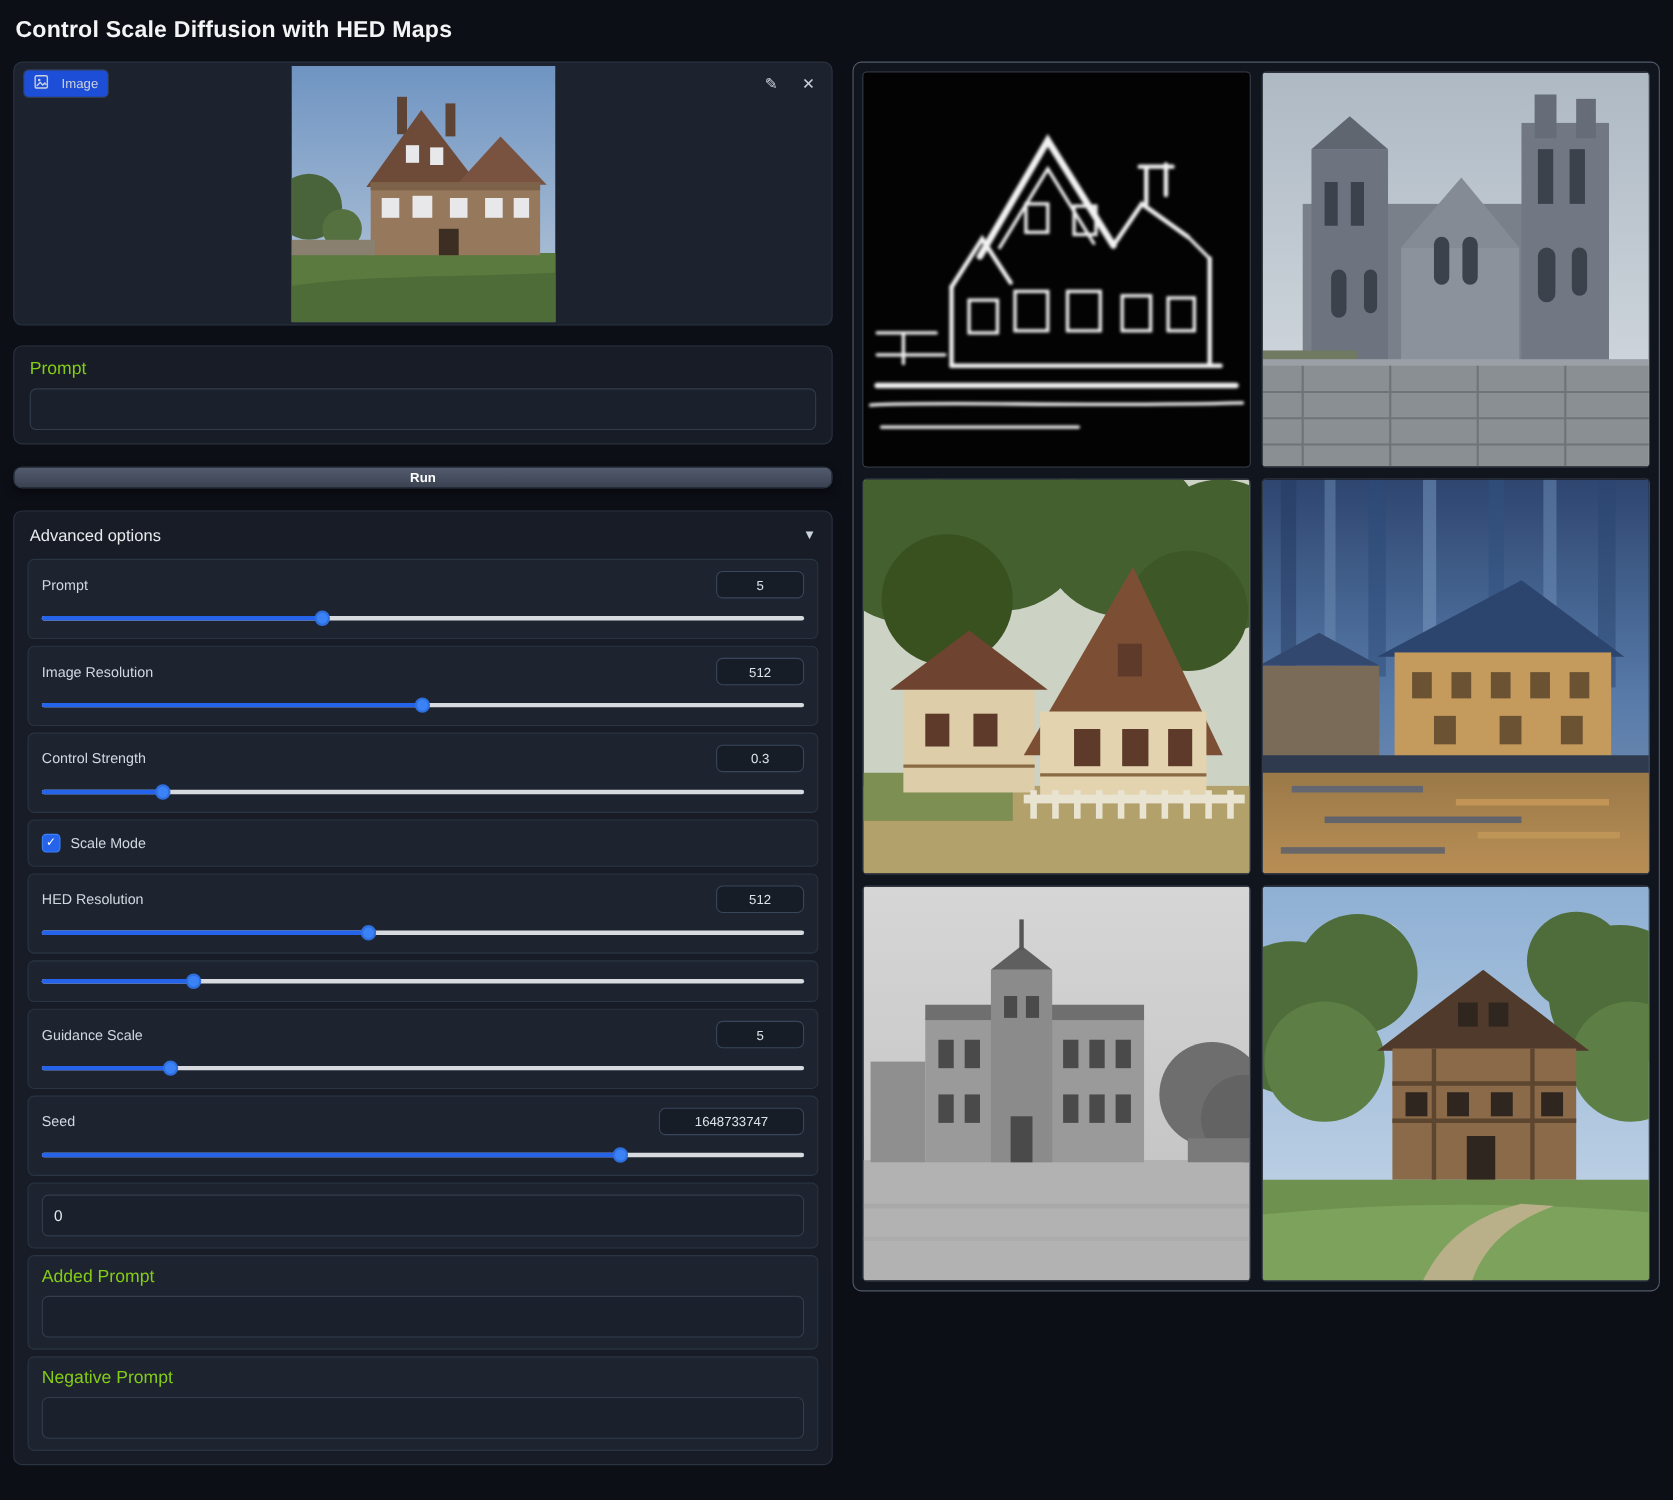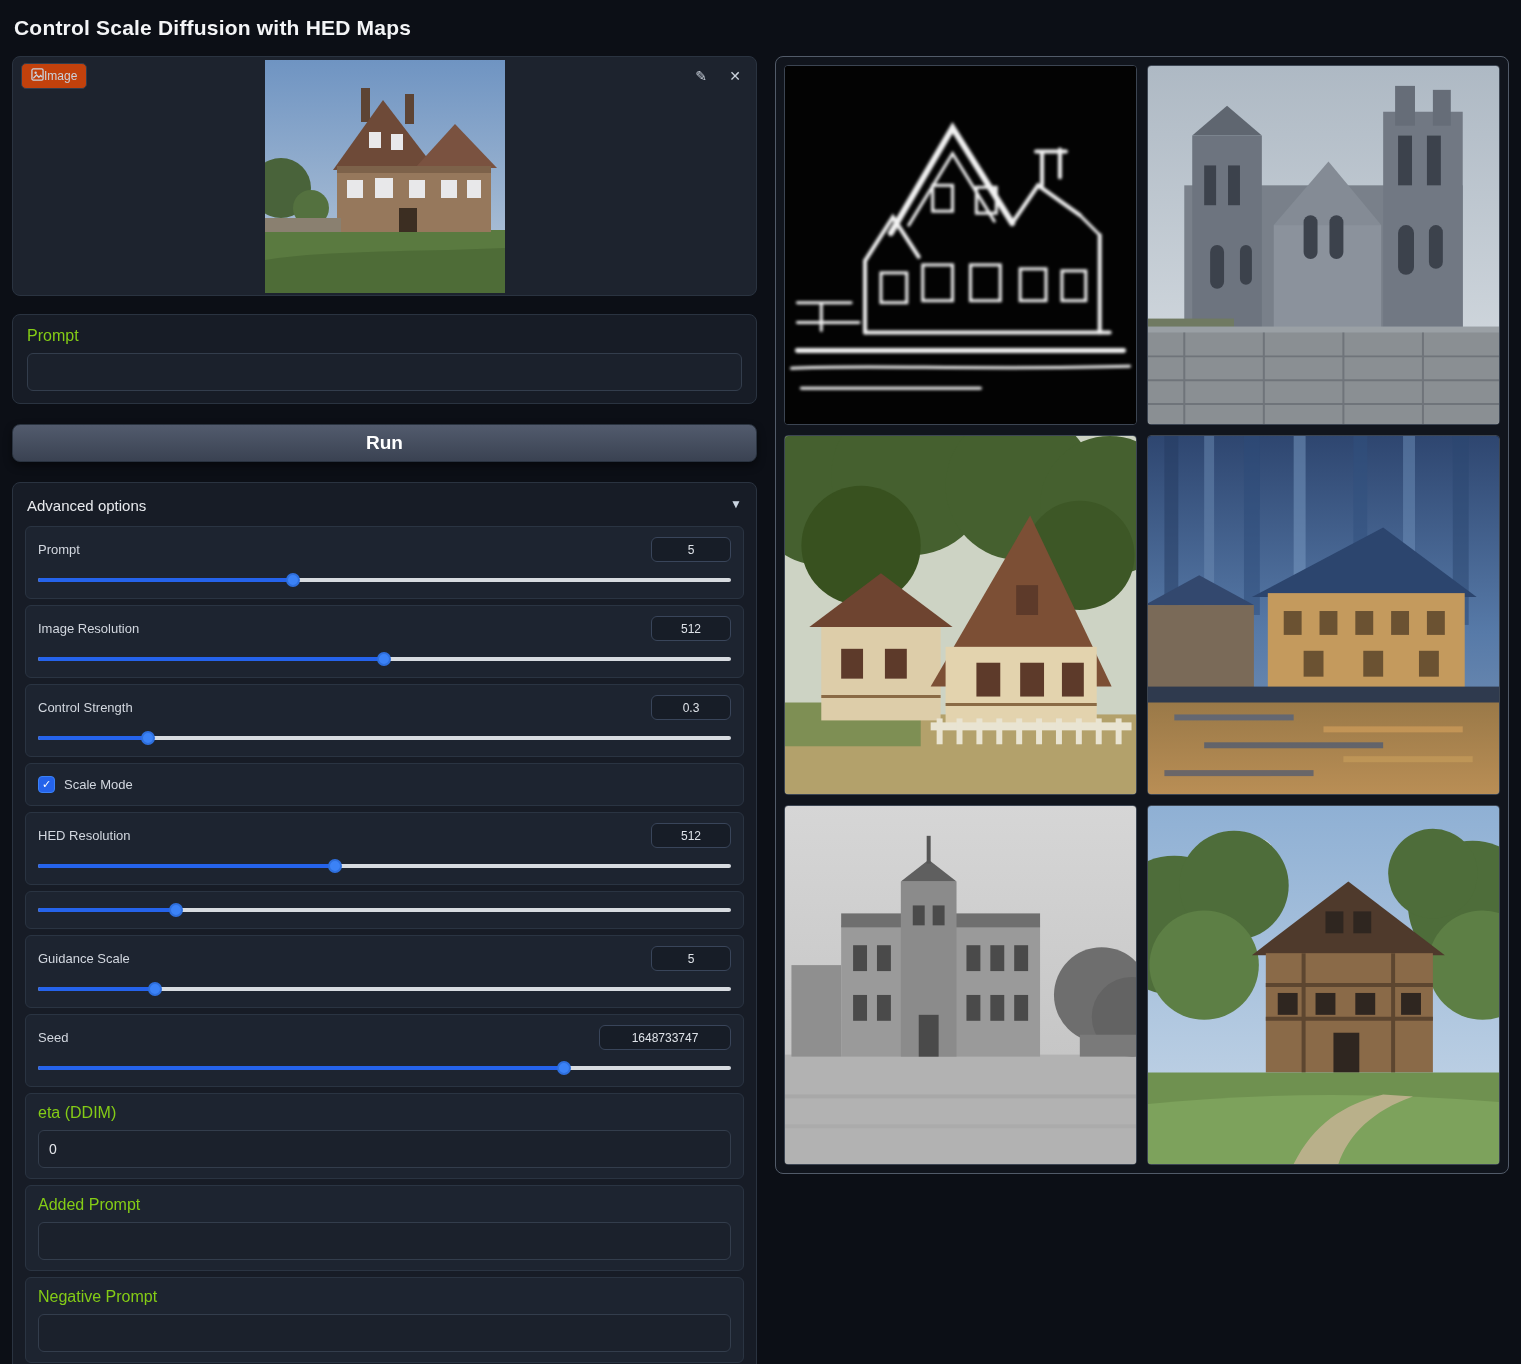--- a/index.html
+++ b/index.html
@@ -5,29 +5,29 @@
   *{box-sizing:border-box;margin:0;padding:0}
   html,body{width:1521px;height:1364px}
   body{background:#0c0f16;font-family:"Liberation Sans",sans-serif;color:#e5e7eb;overflow:hidden}
   .page{padding:10px 12px}
   .title{font-size:21px;font-weight:700;margin:6px 0 16px 2px;letter-spacing:.2px;color:#f3f4f6}
   .cols{display:flex;gap:18px;align-items:flex-start}
   .left{width:745px;flex:none}
   .right{flex:1}
   .block{background:#171c26;border:1px solid #2a3340;border-radius:8px}
   .image-block{position:relative;height:240px;background:#1d232e;display:flex;align-items:center;justify-content:center;overflow:hidden}
-  .image-tab{position:absolute;top:6px;left:8px;display:flex;align-items:center;gap:0;background:#c2410c;border:1px solid #323c4b;border-radius:5px;padding:4px 9px;font-size:12px;color:#cbd2dc;z-index:3}
+  .image-tab{position:absolute;top:6px;left:8px;display:flex;align-items:center;gap:12px;background:#1d4ed8;border:1px solid #323c4b;border-radius:5px;padding:4px 9px;font-size:12px;color:#cbd2dc;z-index:3}
   .img-actions{position:absolute;top:8px;right:10px;display:flex;gap:12px;z-index:3}
   .icon-btn{width:22px;height:22px;display:flex;align-items:center;justify-content:center;color:#cbd2dc;font-size:14px;cursor:pointer;border-radius:4px}
   .upload-photo{height:233px;width:240px}
   .upload-photo svg{display:block;width:100%;height:100%}
   .prompt-block{margin-top:18px;padding:12px 14px}
   .field-label{font-size:16px;color:#84cc16;margin-bottom:8px;display:block}
   .textinput{width:100%;height:38px;background:#1b212c;border:1px solid #333d4c;border-radius:6px;color:#e5e7eb;font-size:14px;padding:0 10px;font-family:inherit;outline:none}
-  .run-btn{margin-top:20px;width:100%;height:38px;border:1px solid #2a3340;border-radius:8px;background:linear-gradient(to bottom,#525b6d,#3a4252);color:#fff;font-size:19px;font-weight:700;font-family:inherit;cursor:pointer;box-shadow:0 4px 8px rgba(0,0,0,.45)}
+  .run-btn{margin-top:20px;width:100%;height:20px;border:1px solid #2a3340;border-radius:8px;background:linear-gradient(to bottom,#525b6d,#3a4252);color:#fff;font-size:12px;font-weight:700;font-family:inherit;cursor:pointer;box-shadow:0 4px 8px rgba(0,0,0,.45)}
   .advanced{margin-top:20px;padding:0 0 12px}
   .adv-header{display:flex;align-items:flex-start;justify-content:space-between;padding:14px 14px 12px;font-size:15px;color:#e8eaee;cursor:pointer}
   .adv-caret{color:#cbd5e1;font-size:12px}
   .adv-body{padding:0 12px;display:flex;flex-direction:column;gap:6px}
   .row{background:#1d2430;border:1px solid #2a3442;border-radius:6px;padding:10px 12px}
   .row-top{display:flex;align-items:center;justify-content:space-between;margin-bottom:10px}
   .lbl{font-size:13px;color:#d2d7df}
   .numbox{width:80px;height:25px;background:#171d27;border:1px solid #39455a;border-radius:6px;color:#dfe3e9;font-size:12px;text-align:center;font-family:inherit;outline:none}
   .numbox.wide{width:132px}
   .slider{position:relative;height:16px;cursor:pointer}
@@ -196,21 +196,20 @@
               <input class="numbox wide" value="1648733747" style="">
             </div>
             <div class="slider">
                 <div class="track"></div>
                 <div class="track-fill" style="width: 76%;"></div>
                 <div class="thumb" style="left: 76%;"></div>
               </div>
           </div>
 
           <div class="row">
-            <span class="field-label">eta (DDIM)</span>
             <input class="textinput" value="0" style="">
           </div>
 
           <div class="row">
             <span class="field-label">Added Prompt</span>
             <input class="textinput" value="" style="">
           </div>
 
           <div class="row">
             <span class="field-label">Negative Prompt</span>

